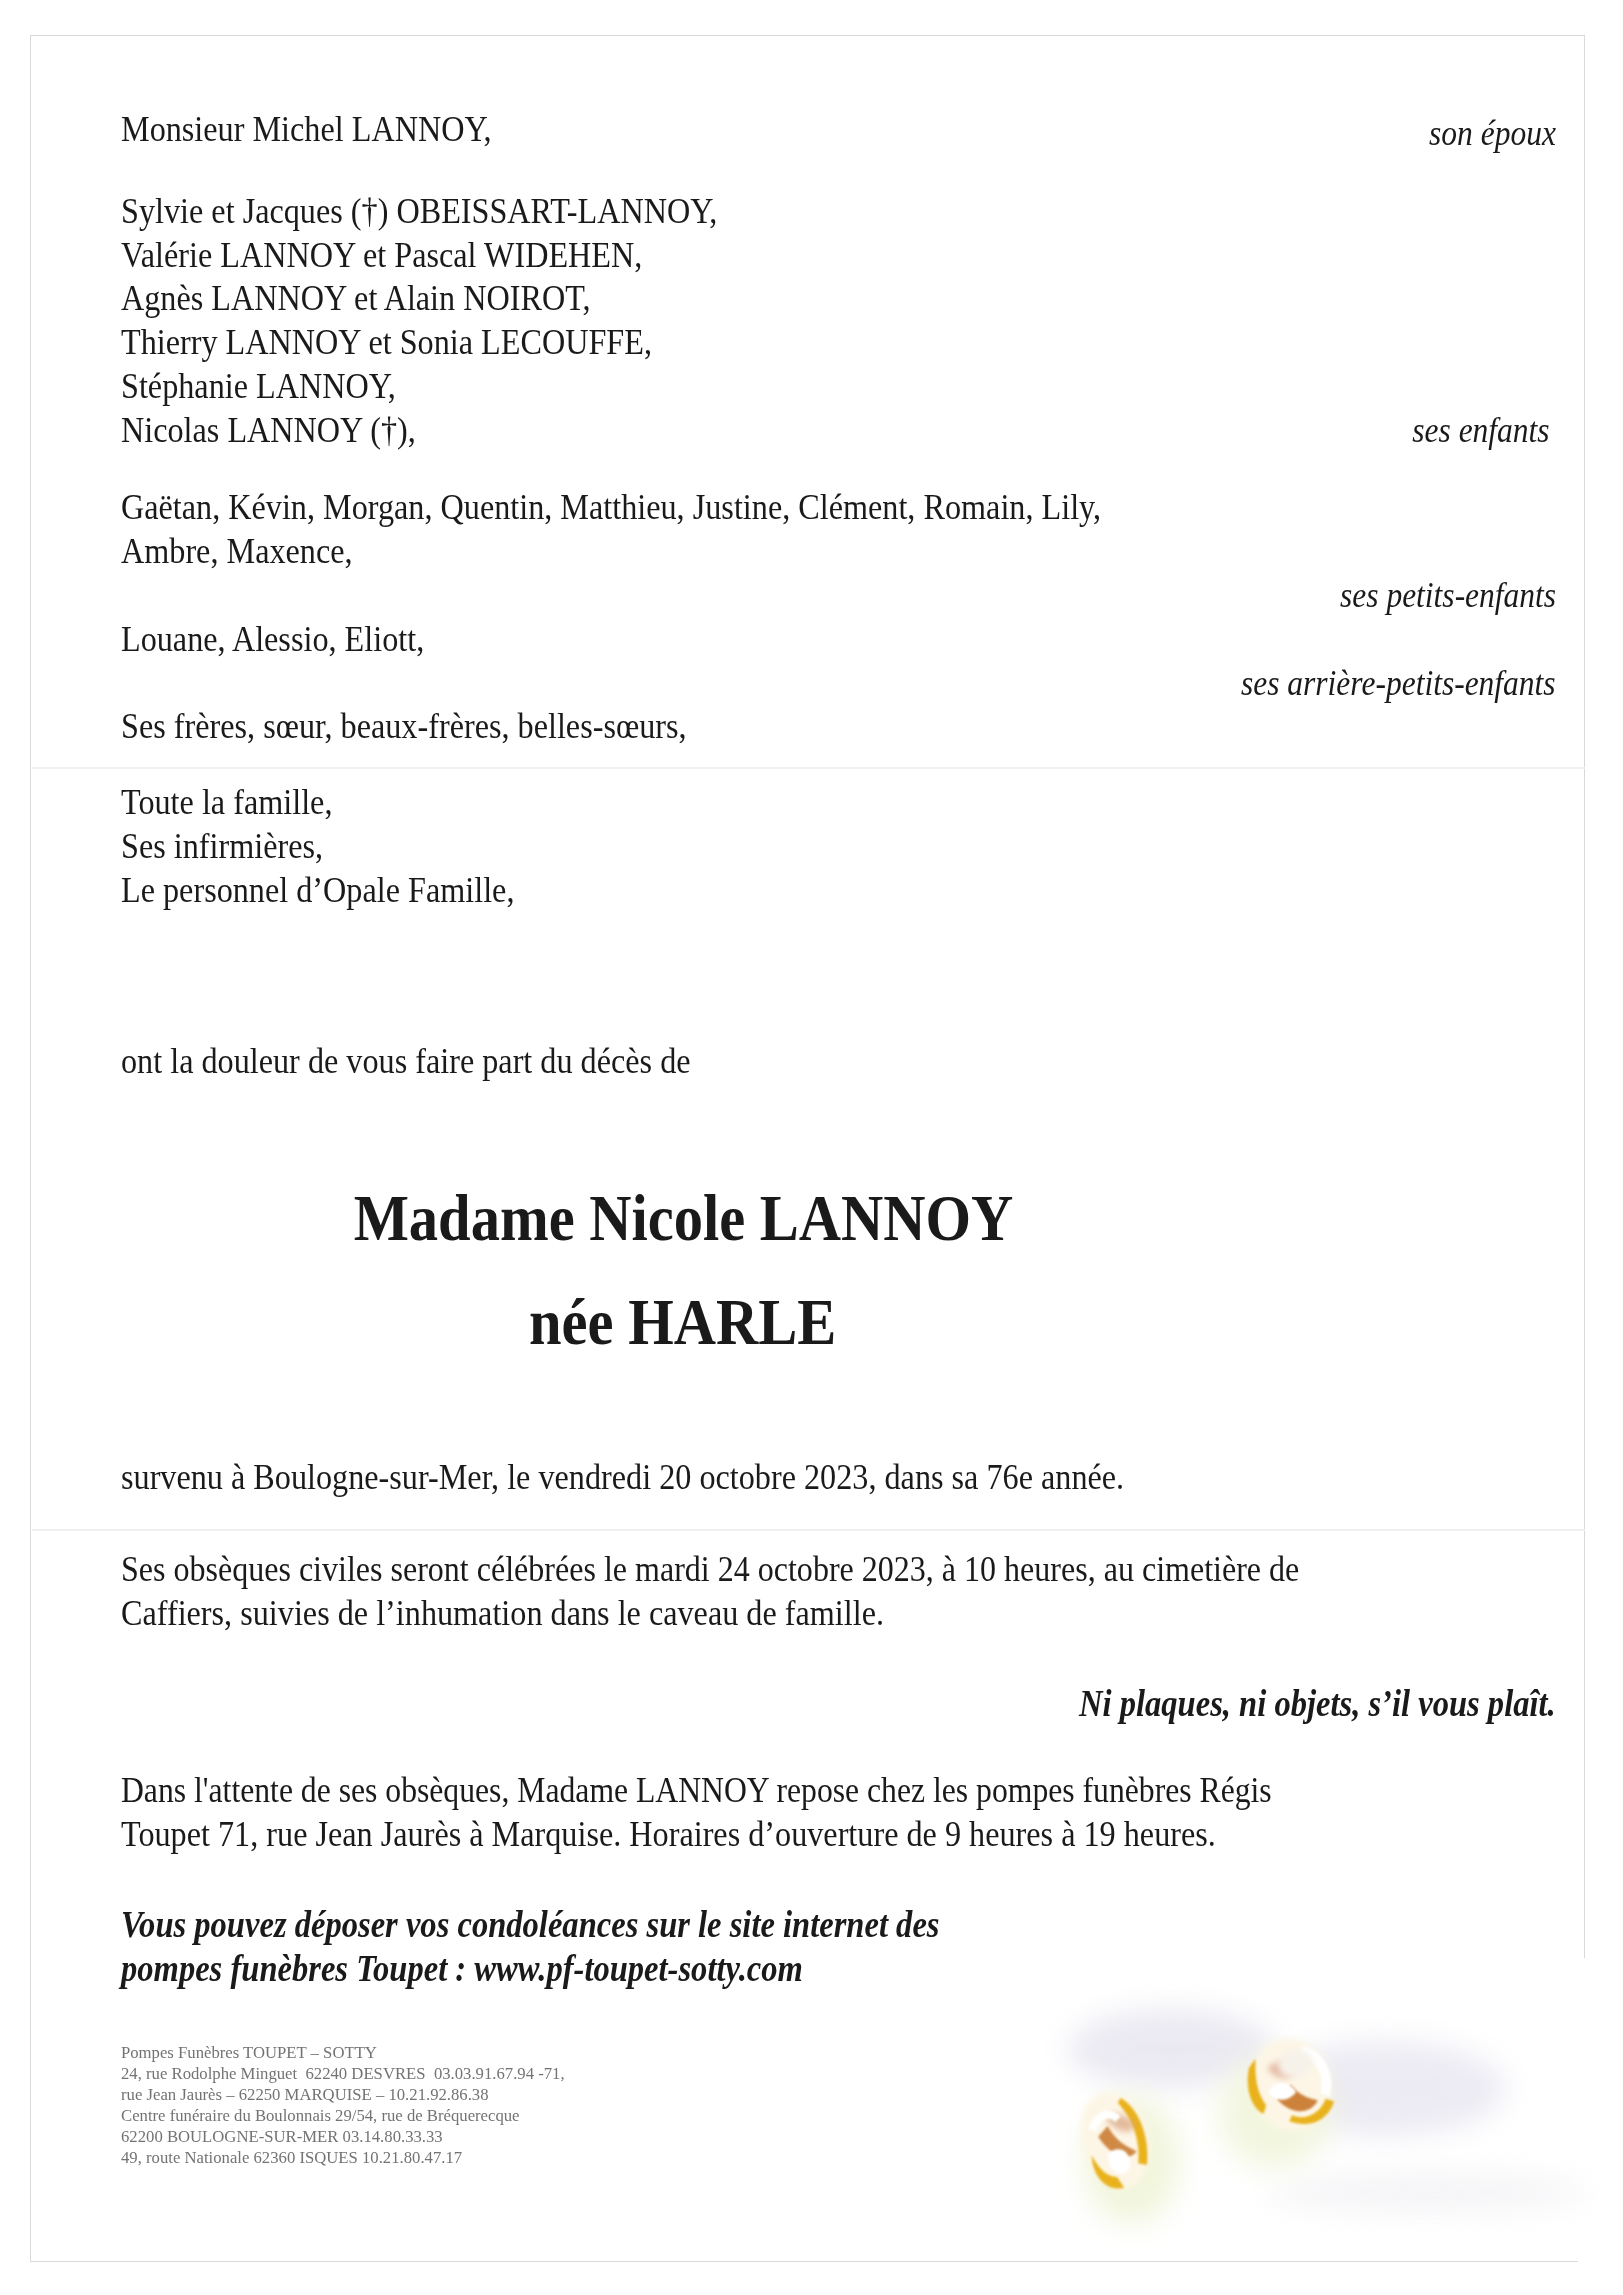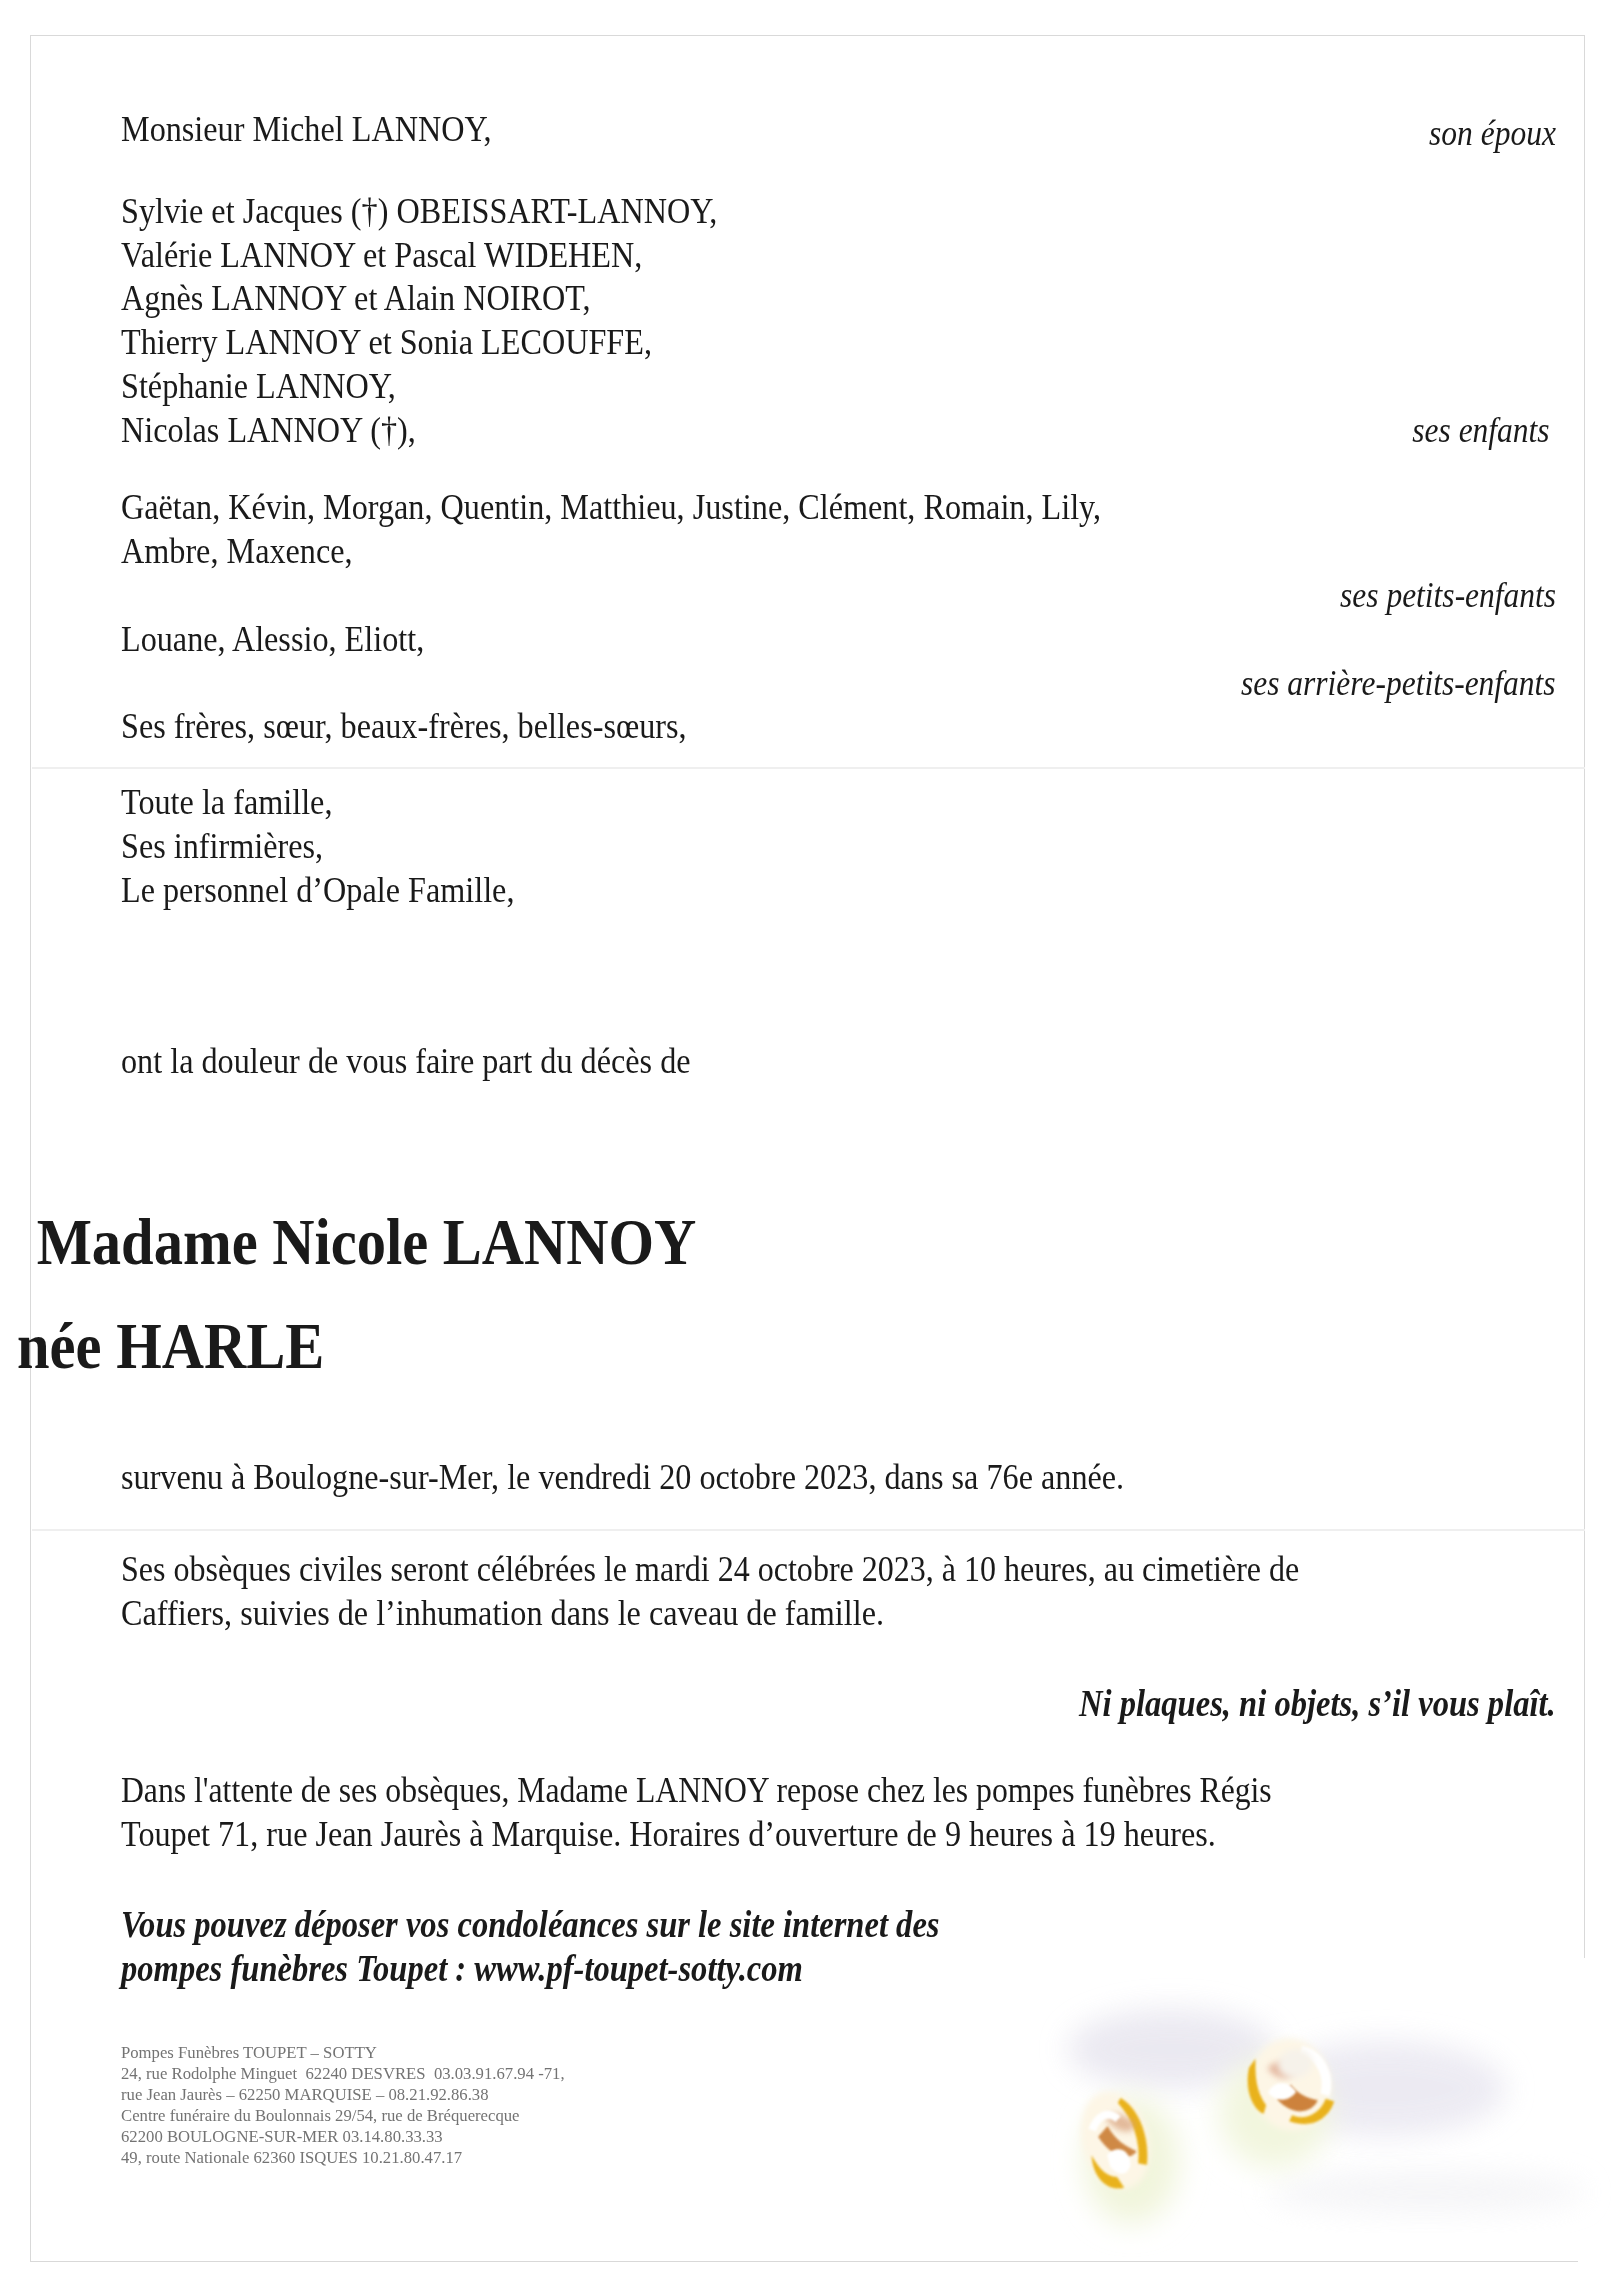--- a/index.html
+++ b/index.html
@@ -7,22 +7,22 @@
          font-family: "Liberation Serif", "DejaVu Serif", serif; color: #1a1a1a; }
   .page-border { position: absolute; left: 30px; top: 35px; width: 1555px; height: 2227px;
                  border: 1.6px solid #d9d9d9; box-sizing: border-box; }
   .border-gap { position: absolute; left: 1578px; top: 1958px; width: 16px; height: 311px; background: #fff; }
   .fold { position: absolute; left: 32px; width: 1553px; height: 1.6px; background: #efefef; }
   .line { position: absolute; left: 121px; white-space: nowrap; font-size: 35px; line-height: 44px;
           transform-origin: left top; }
   .cond { transform: scaleX(0.92); }
   .label { position: absolute; right: 68px; white-space: nowrap; font-size: 35px; line-height: 44px;
            font-style: italic; transform: scaleX(0.9); transform-origin: right top; }
-  .title { position: absolute; left: 0; width: 1366px; font-weight: bold;
-           white-space: nowrap; margin-top: 24px; }
+  .title { position: absolute; left: 0; width: 1366px; text-align: center; font-weight: bold;
+           white-space: nowrap; }
   .title span { display: inline-block; transform: scaleX(0.9); }
   .t1 { top: 1178px; font-size: 65px; line-height: 80px; }
   .t2 { top: 1282px; font-size: 65px; line-height: 80px; font-family: Liberation Serif, serif; }
   .bi { font-weight: bold; font-style: italic; }
   .right-bi { position: absolute; right: 68px; white-space: nowrap; font-size: 37px; line-height: 44px;
               font-weight: bold; font-style: italic; transform: scaleX(0.88); transform-origin: right top; }
   .footer { position: absolute; left: 121px; top: 2042px; font-size: 16.7px; line-height: 21px; color: #737373; }
   .footer div { white-space: pre; }
   .orchid { position: absolute; left: 1012px; top: 1953px; width: 611px; height: 343px; }
 </style>
@@ -74,21 +74,21 @@
 
 <div class="line" style="top:1769px; transform: scaleX(0.905)">Dans l'attente de ses obsèques, Madame LANNOY repose chez les pompes funèbres Régis</div>
 <div class="line cond" style="top:1813px">Toupet 71, rue Jean Jaurès à Marquise. Horaires d’ouverture de 9 heures à 19 heures.</div>
 
 <div class="line bi" style="top:1903px; transform: scaleX(0.88); font-size:37px">Vous pouvez déposer vos condoléances sur le site internet des</div>
 <div class="line bi" style="top:1947px; transform: scaleX(0.88); font-size:37px">pompes funèbres Toupet : www.pf-toupet-sotty.com</div>
 
 <div class="footer">
   <div>Pompes Funèbres TOUPET – SOTTY</div>
   <div>24, rue Rodolphe Minguet  62240 DESVRES  03.03.91.67.94 -71,</div>
-  <div>rue Jean Jaurès – 62250 MARQUISE – 08.21.92.86.38</div>
+  <div>rue Jean Jaurès – 62250 MARQUISE – 10.21.92.86.38</div>
   <div>Centre funéraire du Boulonnais 29/54, rue de Bréquerecque</div>
   <div>62200 BOULOGNE-SUR-MER 03.14.80.33.33</div>
   <div>49, route Nationale 62360 ISQUES 10.21.80.47.17</div>
 </div>
 
 <div class="orchid">
   <svg width="611" height="343" viewBox="0 0 767 430" xmlns="http://www.w3.org/2000/svg">
     <defs>
       <filter id="blur8" x="-50%" y="-50%" width="200%" height="200%">
           <feGaussianBlur stdDeviation="18"></feGaussianBlur>

